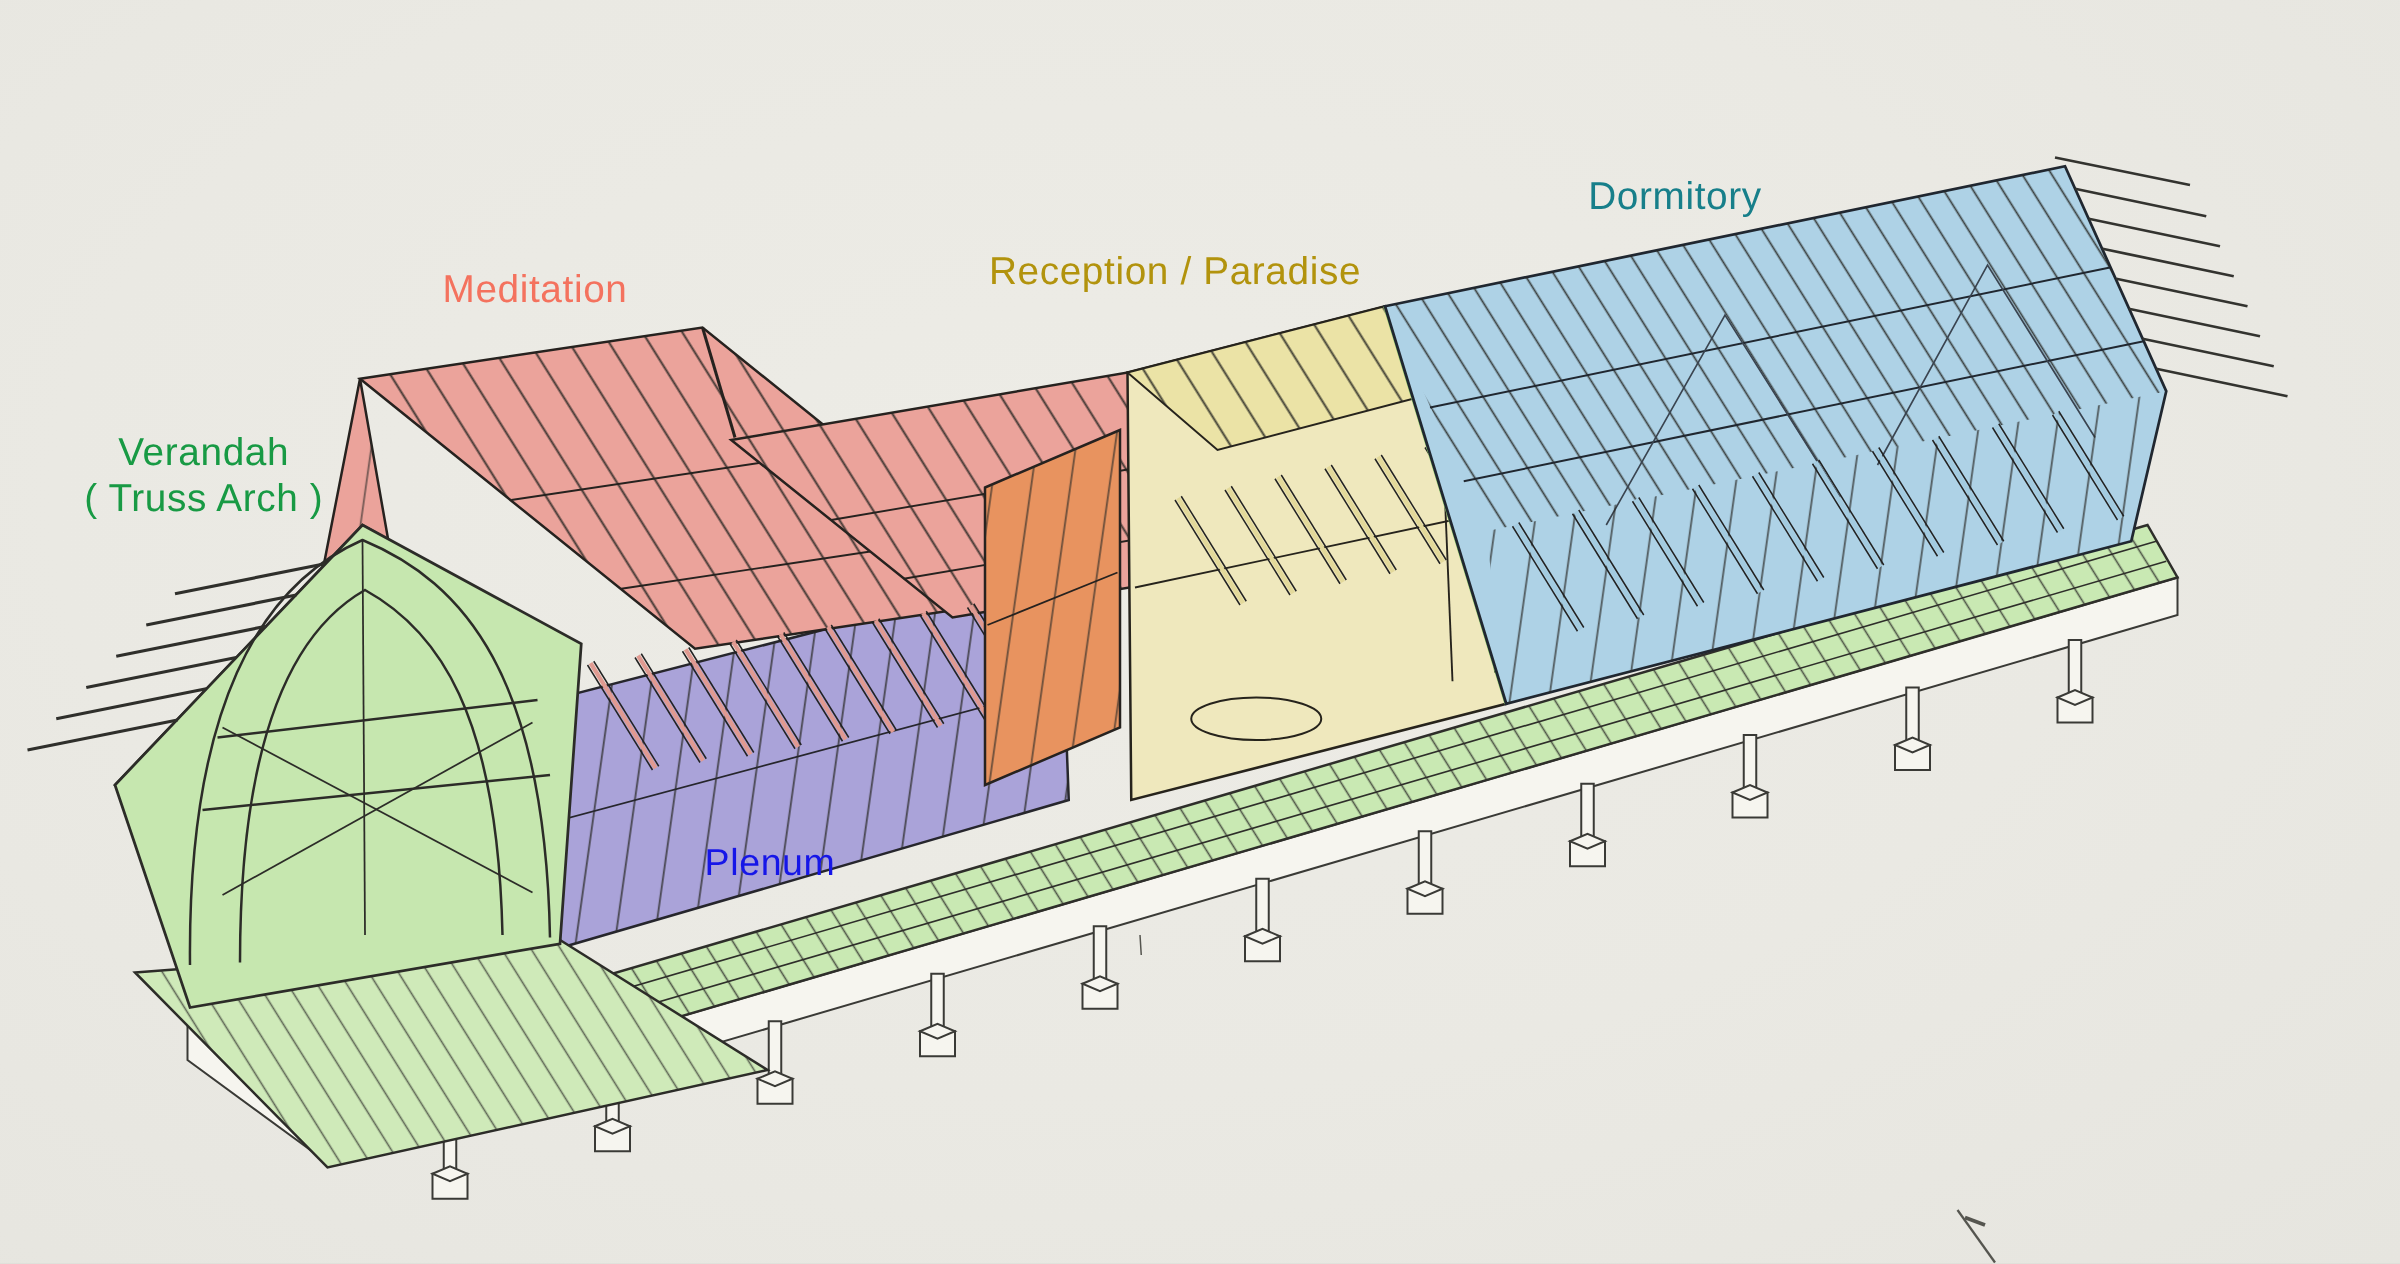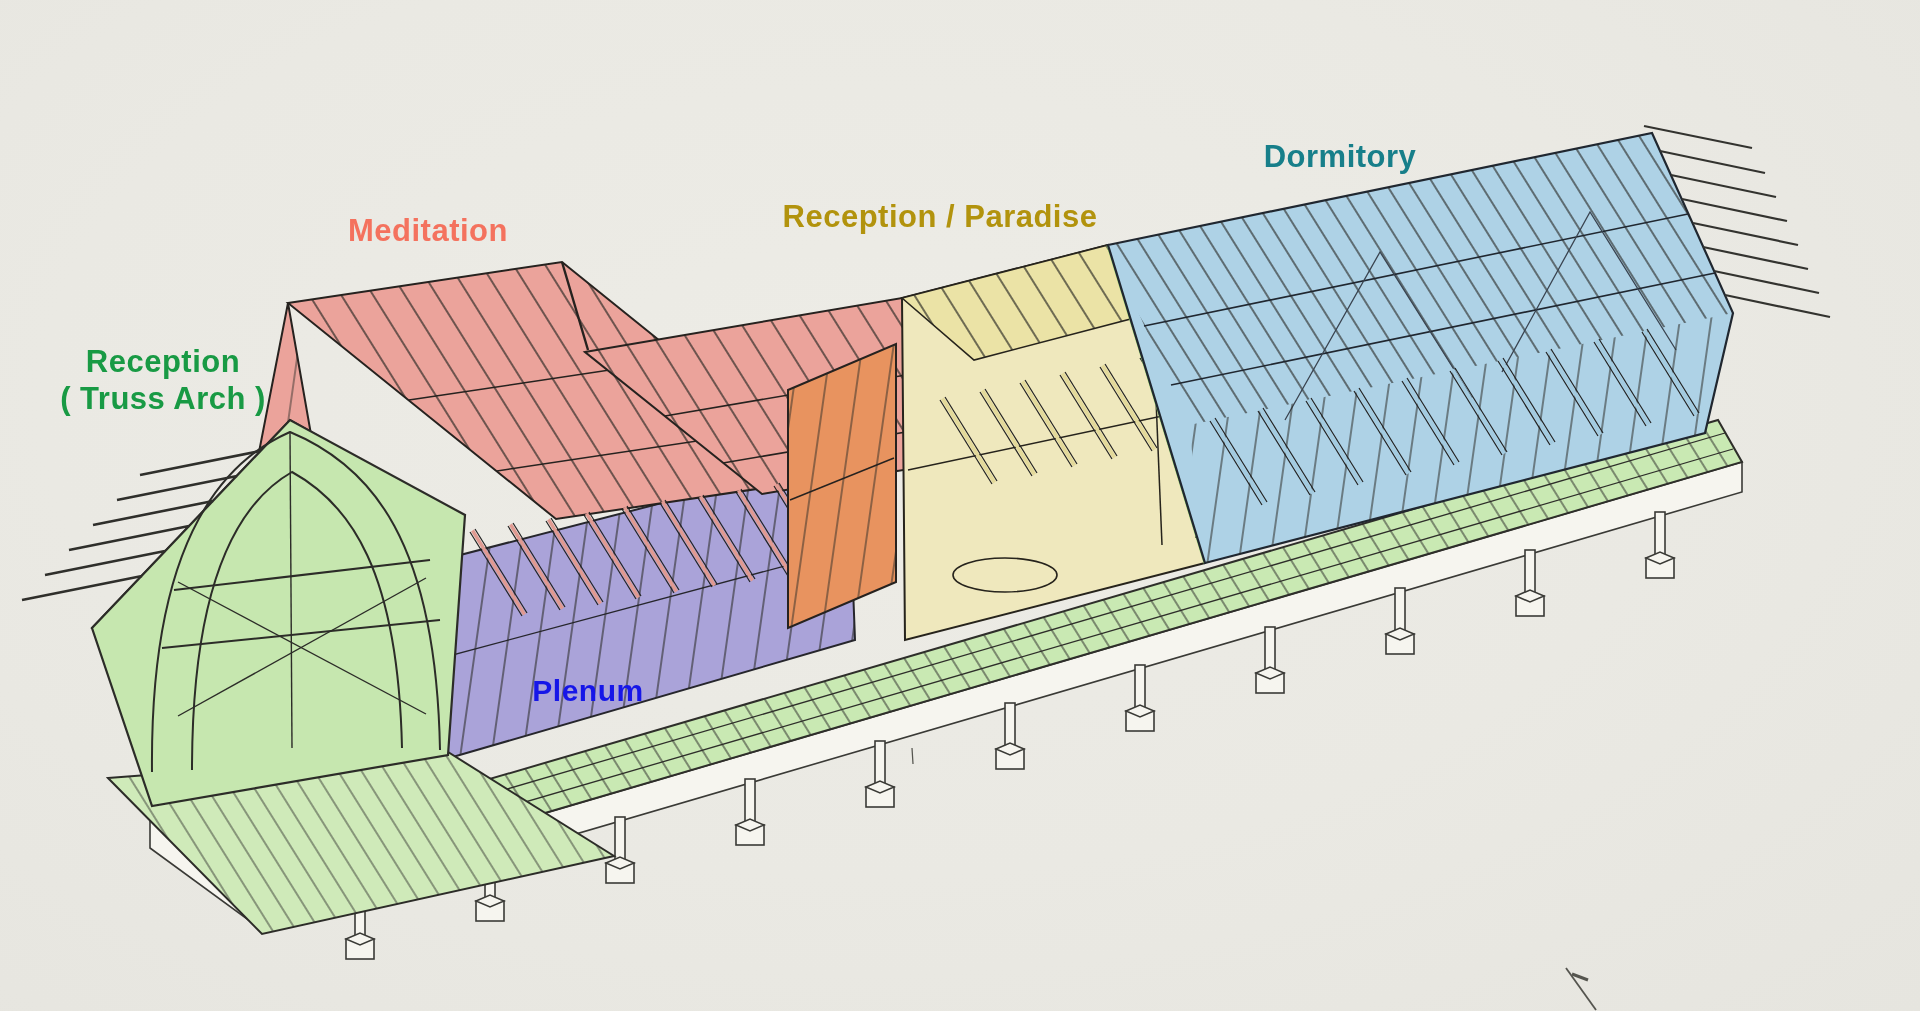--- a/index.html
+++ b/index.html
@@ -4,21 +4,21 @@
 <style>
   html,body{margin:0;padding:0;background:#d8d8d2;}
   #stage{
     position:relative;width:1920px;height:1011px;overflow:hidden;
     background:radial-gradient(ellipse at 45% 40%, #edece6 0%, #eae9e3 55%, #e6e5df 100%);
     font-family:"Liberation Sans", sans-serif;
   }
   #drawing{position:absolute;left:0;top:0;}
   .label{
     position:absolute;transform:translate(-50%,-50%);
-    font-weight:700;font-size:31px;line-height:1.2;white-space:nowrap;
+    font-weight:400;font-size:31px;line-height:1.2;white-space:nowrap;
     letter-spacing:0.5px;text-align:center;
   }
   .label .l2{display:block;}
   .lab-green{color:#189a44;}
   .lab-salmon{color:#f4725e;}
   .lab-gold{color:#b2930d;}
   .lab-teal{color:#177f8a;}
   .lab-blue{color:#1616e8;font-size:30px;}
   .lab-gray{color:#7c7c76;}
 </style>
@@ -267,26 +267,26 @@
   </g>
 
   <g stroke="#55554f" stroke-width="1.8">
     <line x1="1566" y1="968" x2="1596" y2="1010"></line>
     <line x1="1572" y1="974" x2="1588" y2="980" stroke-width="3"></line>
     <line x1="912" y1="748" x2="913" y2="764" stroke-width="1.2"></line>
   </g>
 </svg>
 
 <div class="label lab-green" style="left:163px;top:380px;">
-  <span>Reception</span>
+  <span>Verandah</span>
   <span class="l2">( Truss Arch )</span>
 </div>
 
 <div class="label lab-salmon" style="left:428px;top:231px;">Meditation</div>
 
 <div class="label lab-gold" style="left:940px;top:217px;">Reception / Paradise</div>
 
 <div class="label lab-teal" style="left:1340px;top:157px;">Dormitory</div>
 
-<div class="label lab-blue" style="left:588px;top:691px;">Plenum</div>
+<div class="label lab-blue" style="left:616px;top:691px;">Plenum</div>
 
 
 </div>
 
 </body></html>

